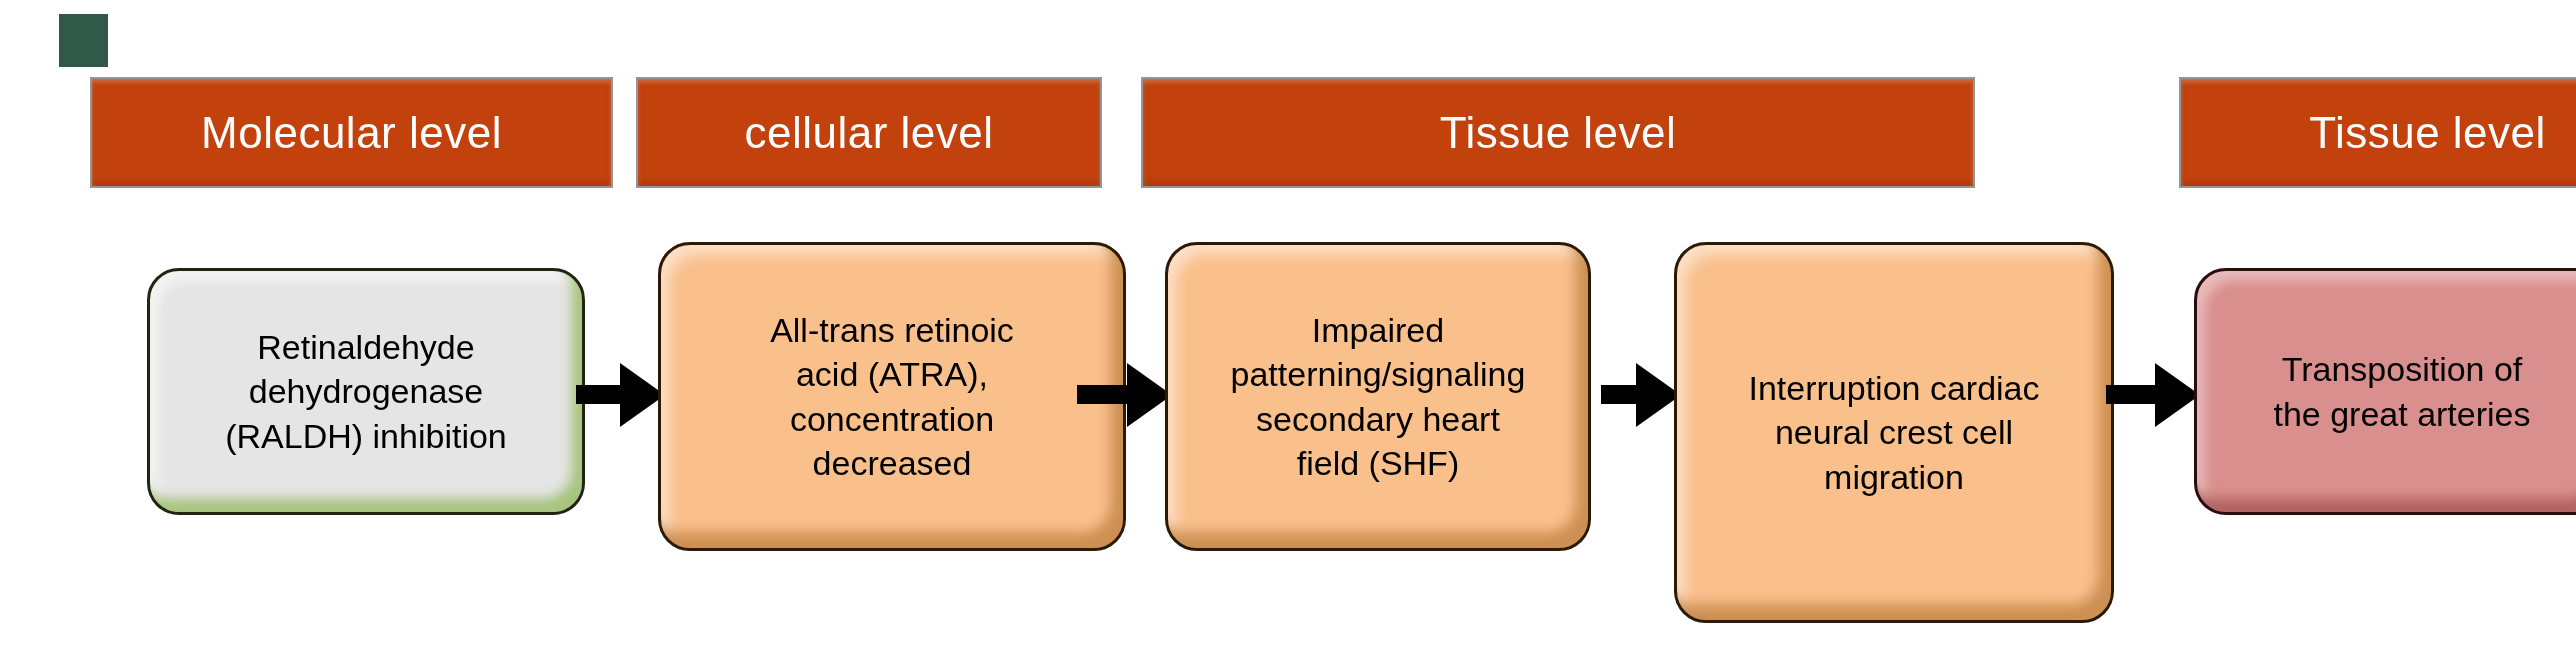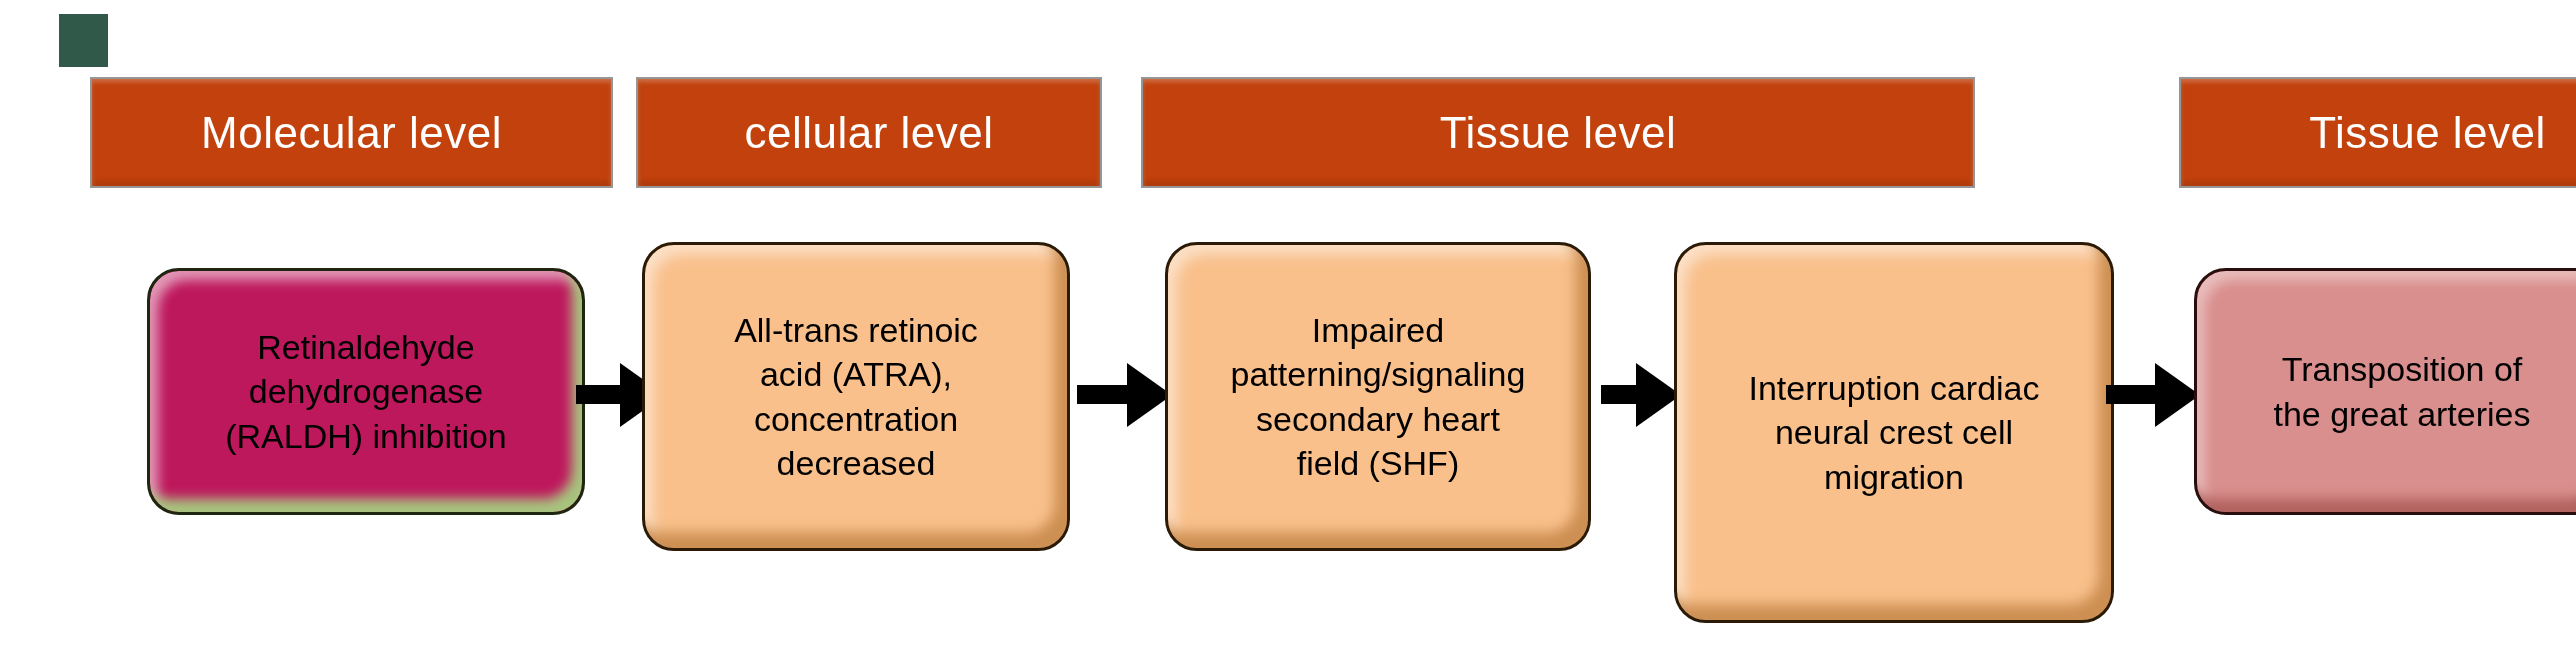--- a/index.html
+++ b/index.html
@@ -60,36 +60,36 @@
     text-align: center;
     padding: 15.5px 20.6px;
   }
   .node-text {
     white-space: pre-line;
     color: #000000;
     font-size: 34px;
     line-height: 1.3;
   }
   .node-green {
-    background: #be185d;
+    background: #e5e5e5;
     border-color: #1e260f;
     box-shadow: inset -10.3px -13.4px 11.3px #a7c47e, inset 8.2px 9.3px 11.3px rgba(255,255,255,0.55);
   }
   .node-orange {
     background: #f9c08c;
     border-color: #2b1a06;
     box-shadow: inset -12.4px -15.5px 12.4px #cd8f52, inset 8.2px 9.3px 12.4px rgba(255,255,255,0.5);
   }
   .node-red {
     background: #d98f8d;
     border-color: #2a0d0d;
     box-shadow: inset -10.3px -13.4px 11.3px #b26360, inset 8.2px 9.3px 11.3px rgba(255,255,255,0.4);
   }
   .box-1 { left: 147px;  top: 268px; width: 438px; height: 247px; }
-  .box-2 { left: 642px; top: 242px; width: 428px; height: 309px; }
+  .box-2 { left: 658px; top: 242px; width: 468px; height: 309px; }
   .box-3 { left: 1165px; top: 242px; width: 426px; height: 309px; }
   .box-4 { left: 1674px; top: 242px; width: 440px; height: 381px; }
   .box-5 { left: 2194px; top: 268px; width: 416px; height: 247px; }
 
   
   .arrow {
     position: absolute;
     top: 362px;
     height: 65px;
     display: flex;

